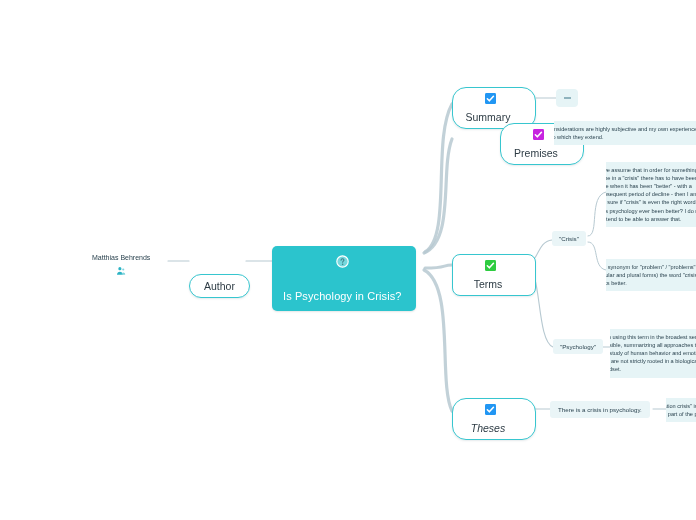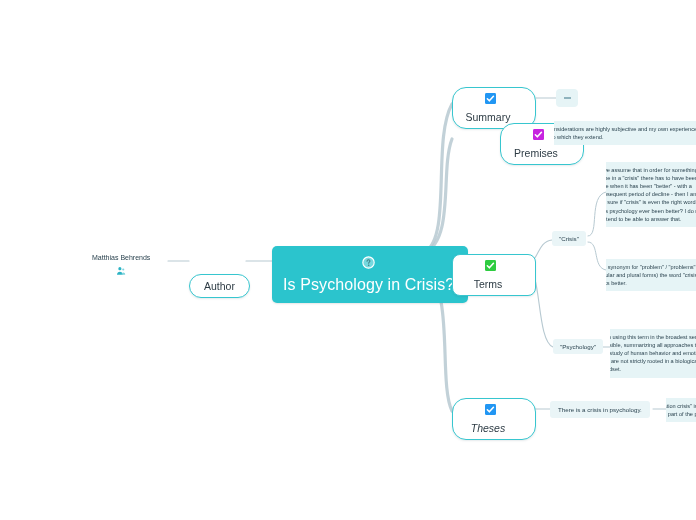--- a/index.html
+++ b/index.html
@@ -31,24 +31,24 @@
     white-space: nowrap;
     flex-direction: column;
   }
 
   
   .root-node {
     background: #2bc4cd;
     border-radius: 5px;
     padding: 9px 14px 9px 11px;
     color: #ffffff;
-    font-size: 16px;
+    font-size: 11px;
     letter-spacing: .1px;
     box-shadow: 0 1px 2px rgba(0,0,0,.10);
-    gap: 8px;
+    gap: 22px;
   }
   .root-icon {
     width: 13px; height: 13px;
     flex: 0 0 13px;
     display: block;
   }
 
   
   .branch-node {
     background: #ffffff;

